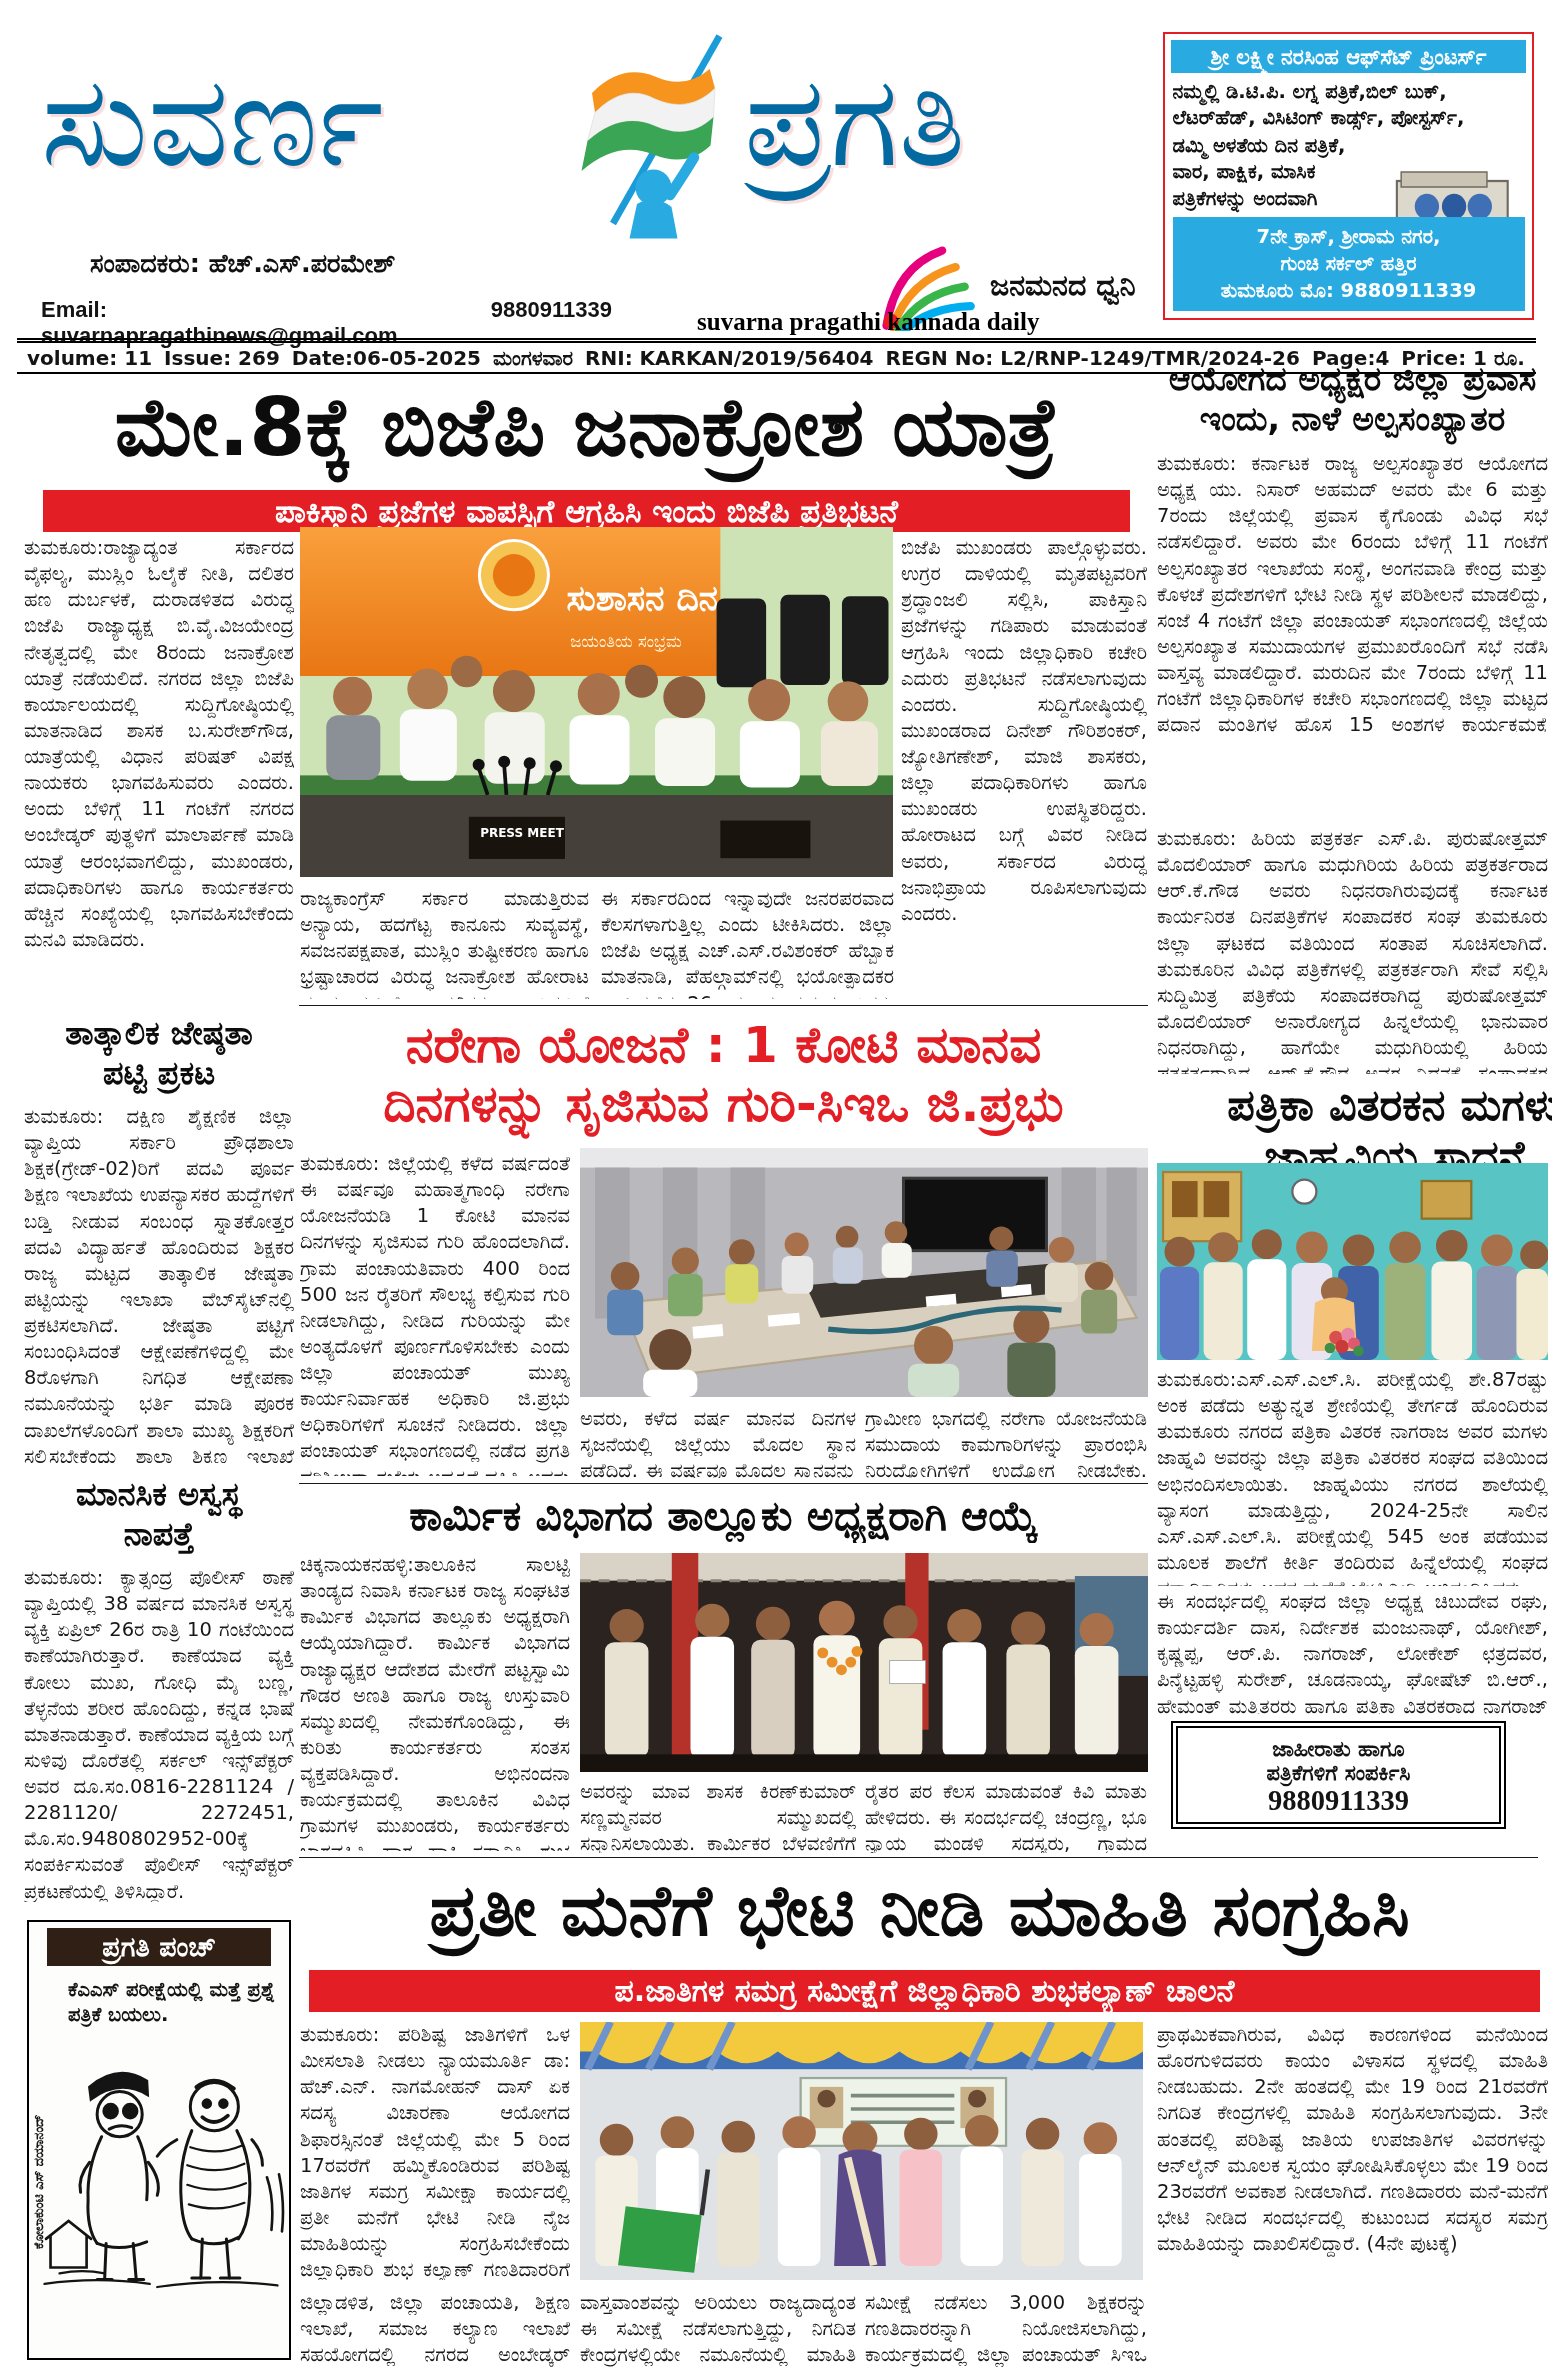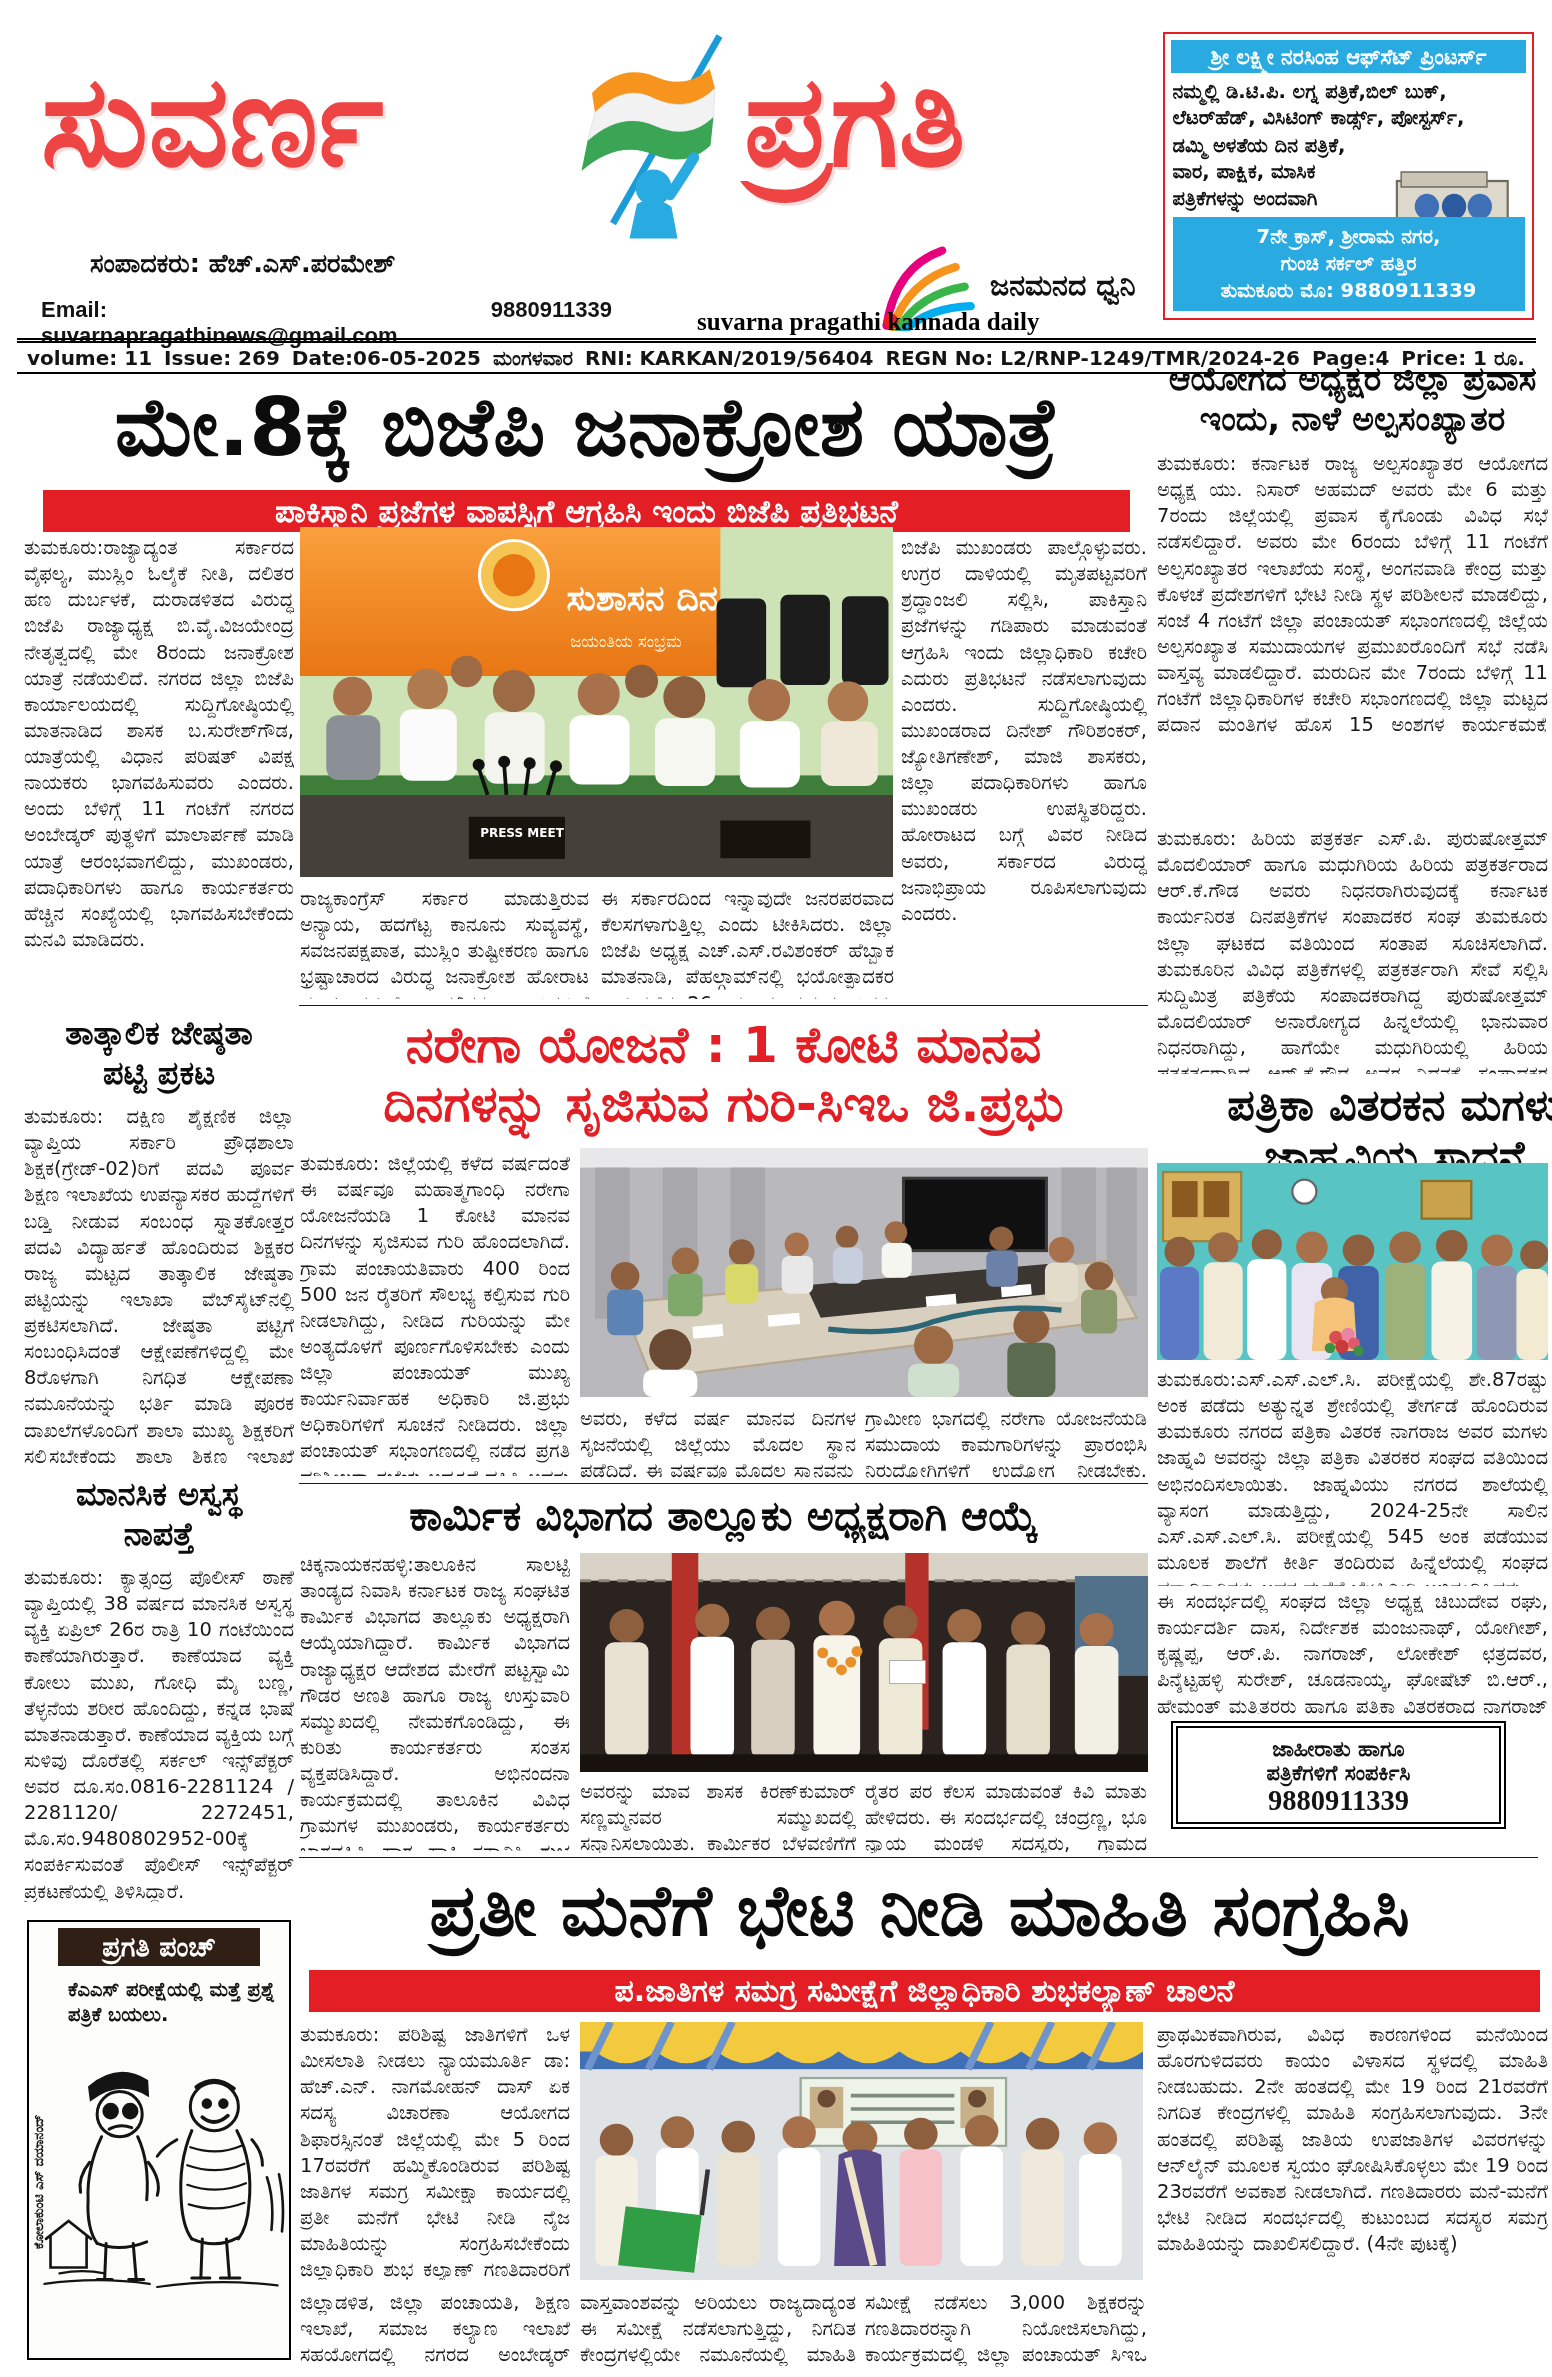--- a/index.html
+++ b/index.html
@@ -5,36 +5,36 @@
   html,body{margin:0;padding:0;background:#9a9a9a;}
   .page{position:relative;width:1553px;height:2377px;background:#ffffff;
         font-family:"DejaVu Sans",sans-serif;color:#141414;overflow:hidden;}
   .abs{position:absolute;}
   .body-text{font-size:19.5px;line-height:1.34;text-align:justify;overflow:hidden;color:#171717;}
   .head-black{font-weight:bold;color:#0c0c0c;text-align:center;}
   .head-red{font-weight:bold;color:#e31e24;text-align:center;}
   .red-bar{background:#e31e24;color:#ffffff;font-weight:bold;text-align:center;
            display:flex;align-items:center;justify-content:center;overflow:hidden;}
   .hrule{border-top:1.5px solid #1a1a1a;height:0;}
-  .masthead-word{font-weight:bold;color:#ef4444;line-height:1;
+  .masthead-word{font-weight:normal;color:#0369a1;line-height:1;
                  text-shadow:3px 3px 0 rgba(230,120,120,0.25);white-space:nowrap;}
   .infobar{display:flex;align-items:center;justify-content:space-between;
            border-top:5.3px double #000;border-bottom:2.3px solid #000;
            font-weight:bold;font-size:20px;padding:3px 10.5px;box-sizing:border-box;}
   .adbox{border:2.3px solid #e31e24;box-sizing:border-box;background:#fff;}
   .adbox .adtitle{background:#29abe2;color:#fff;font-weight:bold;font-size:21px;
                   margin:6px;padding:4.5px 6px;text-align:center;}
   .adbody{font-weight:bold;font-size:19.5px;line-height:1.35;color:#111;}
   .adaddr{position:absolute;left:7.5px;right:7.5px;bottom:7.5px;background:#29abe2;color:#fff;
           font-weight:bold;font-size:19.5px;text-align:center;padding:6px 3px;line-height:1.4;}
   .contact-box{border:2.3px solid #000;outline:2.3px solid #000;outline-offset:3.8px;
                text-align:center;box-sizing:border-box;padding-top:9px;background:#fff;}
   .cartoon-box{border:2.3px solid #000;box-sizing:border-box;background:#fdfdfb;}
   .cartoon-title{background:#301f14;color:#fff;font-weight:bold;font-size:27px;
-                 width:202px;margin:6px auto 0;text-align:center;padding:3px 0;}
+                 width:224px;margin:6px auto 0;text-align:center;padding:3px 0;}
   .serif{font-family:"Liberation Serif",serif;}
   svg text{font-family:"DejaVu Sans",sans-serif;}
 </style>
 </head>
 <body>
 
 <div class="page">
 
   <div class="abs masthead-word" style="left:41px;top:59px;width:526px;height:180px;font-size:126px;">ಸುವರ್ಣ</div>
 

